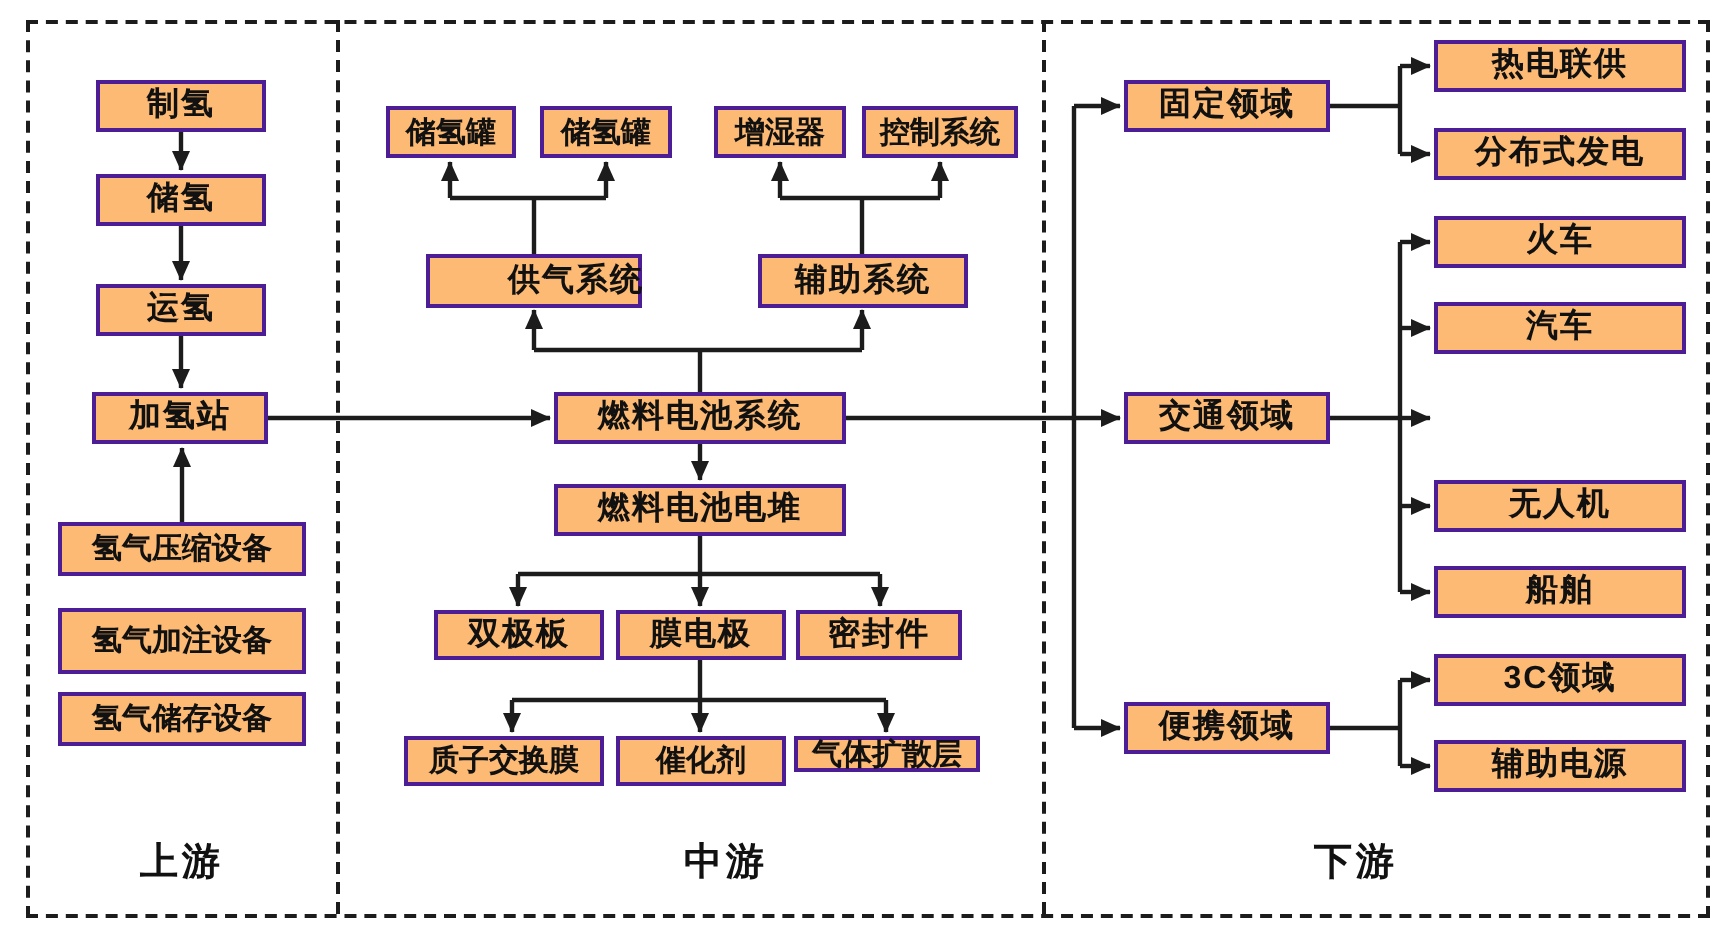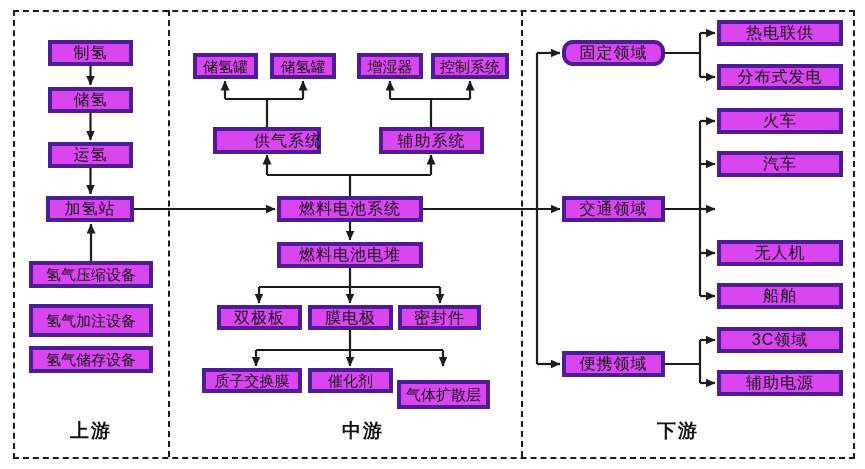--- a/index.html
+++ b/index.html
@@ -13,23 +13,23 @@
     border:2px dashed #1c1c1c;pointer-events:none;
   }
   .divider{
     position:absolute;top:10px;height:447px;width:0;
     border-left:2px dashed #1c1c1c;pointer-events:none;
   }
   .divider.d1{left:168px;}
   .divider.d2{left:521px;}
   svg.wires{position:absolute;left:0;top:0;width:865px;height:469px;}
   .node{
-    position:absolute;background:#d946ef;border:4px solid #4c1d95;
+    position:absolute;background:#fdba74;border:2px solid #4c1d95;
     box-sizing:border-box;display:flex;align-items:center;justify-content:center;
-    font-size:16px;font-weight:normal;letter-spacing:1px;white-space:nowrap;
+    font-size:16px;font-weight:bold;letter-spacing:1px;white-space:nowrap;
     line-height:1;z-index:2;
   }
   .node.small{font-size:15px;letter-spacing:0;}
   .sec-label{
     position:absolute;font-size:19px;font-weight:bold;letter-spacing:2px;
     text-align:center;width:90px;z-index:2;
   }
 </style>
 </head>
 <body>
@@ -140,23 +140,23 @@
   <div class="node small" style="left:431px;top:53px;width:78px;height:26px;">控制系统</div>
   <div class="node" style="left:213px;top:127px;width:108px;height:27px;padding-left:42px;">供气系统</div>
   <div class="node" style="left:379px;top:127px;width:105px;height:27px;">辅助系统</div>
   <div class="node" style="left:277px;top:196px;width:146px;height:26px;">燃料电池系统</div>
   <div class="node" style="left:277px;top:242px;width:146px;height:26px;">燃料电池电堆</div>
   <div class="node" style="left:217px;top:305px;width:85px;height:25px;">双极板</div>
   <div class="node" style="left:308px;top:305px;width:85px;height:25px;">膜电极</div>
   <div class="node" style="left:398px;top:305px;width:83px;height:25px;">密封件</div>
   <div class="node small" style="left:202px;top:368px;width:100px;height:25px;">质子交换膜</div>
   <div class="node small" style="left:308px;top:368px;width:85px;height:25px;">催化剂</div>
-  <div class="node small" style="left:397px;top:380px;width:93px;height:29px;">气体扩散层</div>
+  <div class="node small" style="left:397px;top:368px;width:93px;height:18px;">气体扩散层</div>
 
-  <div class="node" style="left:562px;top:40px;width:103px;height:26px;border-radius:11px;">固定领域</div>
+  <div class="node" style="left:562px;top:40px;width:103px;height:26px;">固定领域</div>
   <div class="node" style="left:562px;top:196px;width:103px;height:26px;">交通领域</div>
   <div class="node" style="left:562px;top:351px;width:103px;height:26px;">便携领域</div>
   <div class="node" style="left:717px;top:20px;width:126px;height:26px;">热电联供</div>
   <div class="node" style="left:717px;top:64px;width:126px;height:26px;">分布式发电</div>
   <div class="node" style="left:717px;top:108px;width:126px;height:26px;">火车</div>
   <div class="node" style="left:717px;top:151px;width:126px;height:26px;">汽车</div>
   <div class="node" style="left:717px;top:240px;width:126px;height:26px;">无人机</div>
   <div class="node" style="left:717px;top:283px;width:126px;height:26px;">船舶</div>
   <div class="node" style="left:717px;top:327px;width:126px;height:26px;">3C领域</div>
   <div class="node" style="left:717px;top:370px;width:126px;height:26px;">辅助电源</div>

